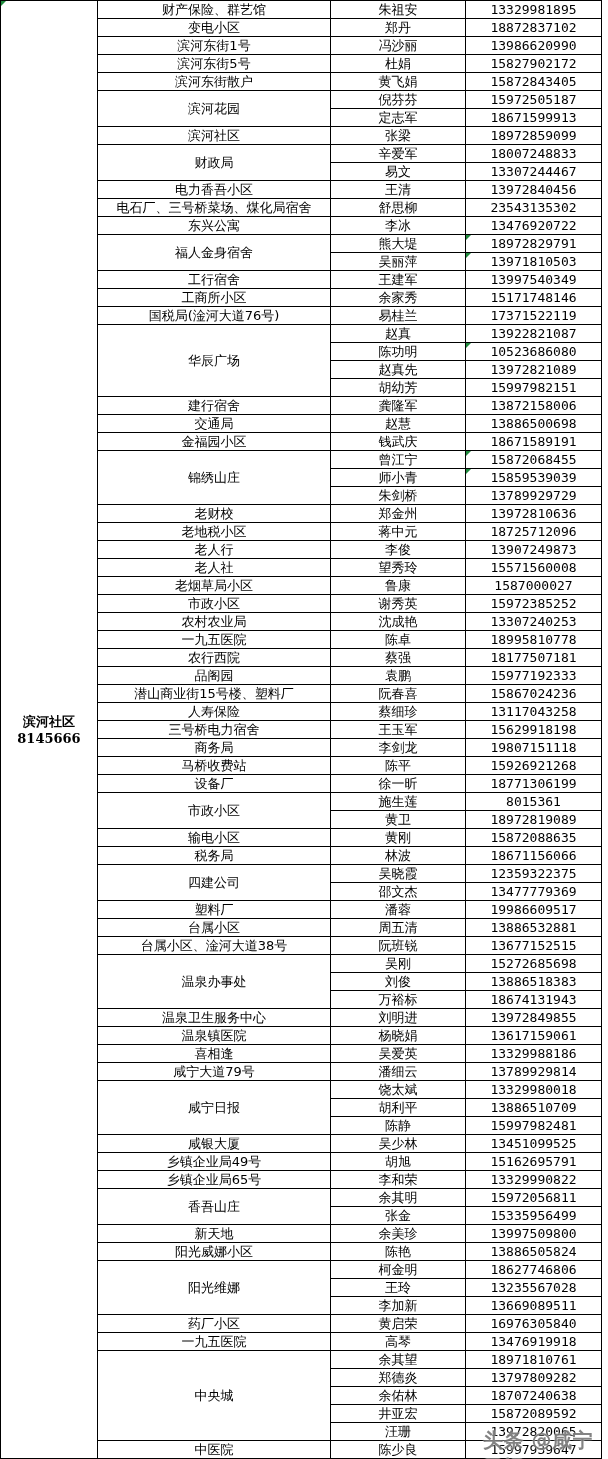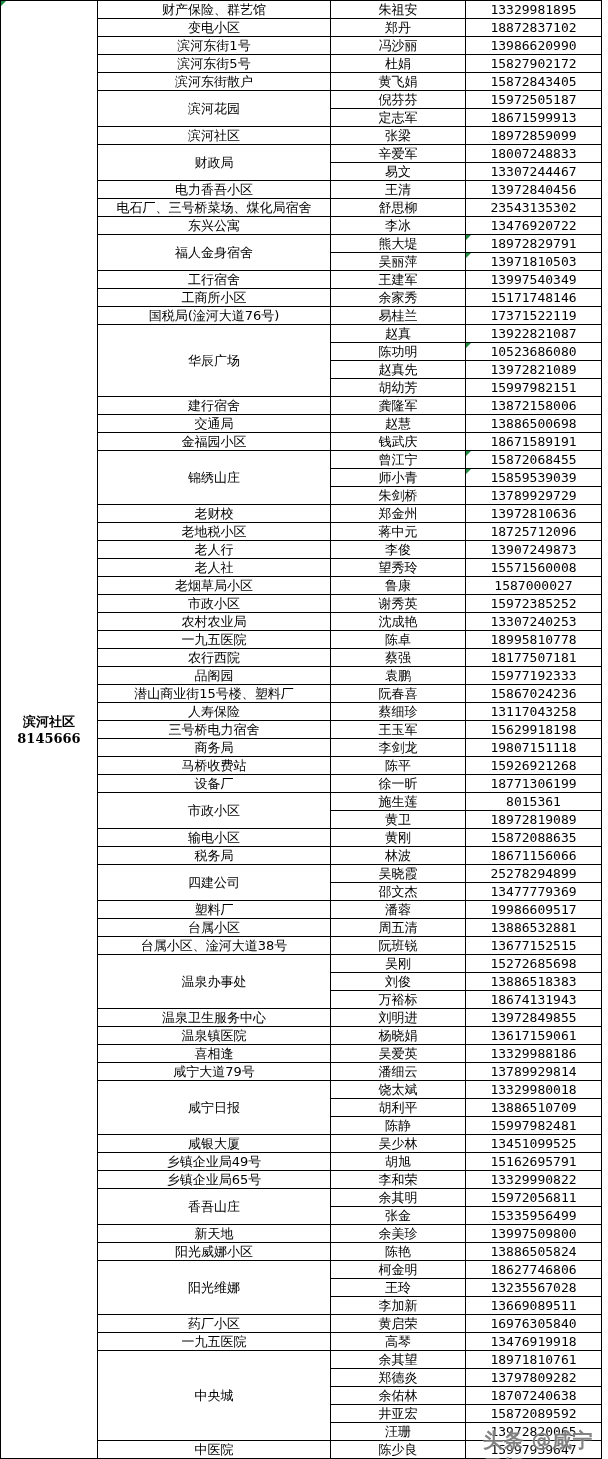--- a/index.html
+++ b/index.html
@@ -259,21 +259,21 @@
         <td class="c4">15872088635</td>
       </tr>
       <tr>
         <td class="c2" rowspan="1">税务局</td>
         <td class="c3">林波</td>
         <td class="c4">18671156066</td>
       </tr>
       <tr>
         <td class="c2" rowspan="2">四建公司</td>
         <td class="c3">吴晓霞</td>
-        <td class="c4">25278294899</td>
+        <td class="c4">12359322375</td>
       </tr>
       <tr>
         <td class="c3">邵文杰</td>
         <td class="c4">13477779369</td>
       </tr>
       <tr>
         <td class="c2" rowspan="1">塑料厂</td>
         <td class="c3">潘蓉</td>
         <td class="c4">19986609517</td>
       </tr>

